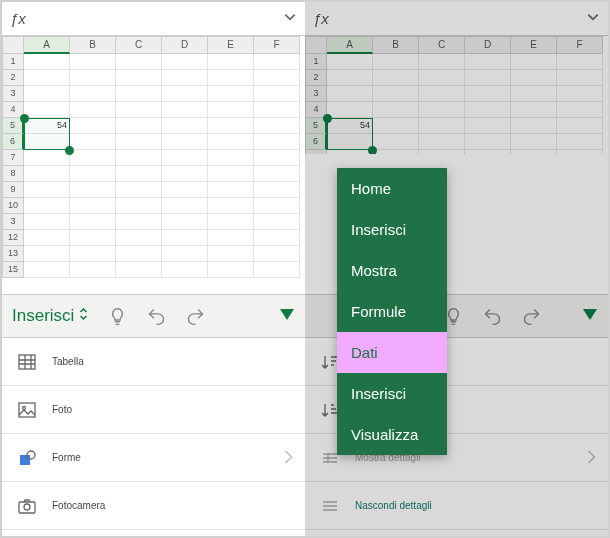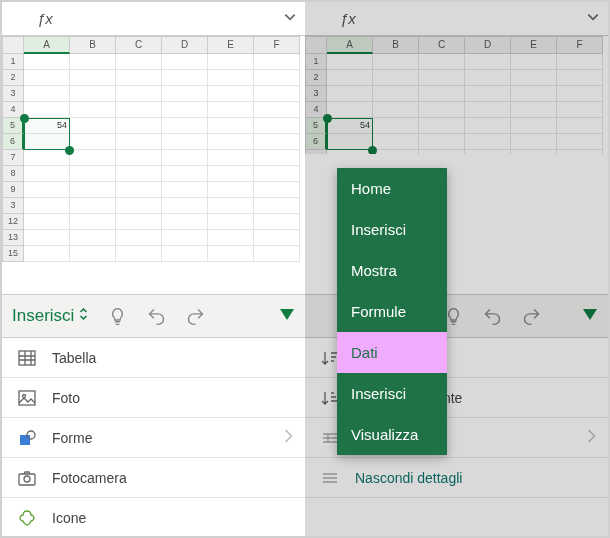--- a/index.html
+++ b/index.html
@@ -3,21 +3,21 @@
 <meta charset="utf-8">
 <style>
   * { box-sizing: border-box; margin: 0; padding: 0; }
   body { font-family: -apple-system, "Segoe UI", Arial, sans-serif; font-size: 13px; color: #333; background: #fff; }
   .wrap { display: flex; width: 610px; height: 538px; border: 2px solid #d0d0d0; }
   .pane { width: 50%; position: relative; display: flex; flex-direction: column; }
   .pane.right::after { content: ""; position: absolute; inset: 0; background: rgba(0,0,0,0.15); pointer-events: none; }
 
   
   .fx-bar { height: 34px; display: flex; align-items: center; border-bottom: 1px solid #ccc; padding: 0 8px; gap: 6px; }
-  .fx-symbol { font-style: italic; color: #555; font-size: 15px; margin-left: 27px; }
+  .fx-symbol { font-style: italic; color: #555; font-size: 15px; }
   .fx-input { flex: 1; height: 22px; border: none; outline: none; background: transparent; }
   .fx-caret svg { width: 14px; height: 14px; }
 
   
   .grid { position: relative; flex: none; height: 258px; overflow: hidden; background: #fff; }
   .col-headers { display: flex; height: 18px; }
   .corner { width: 22px; border: 1px solid #ccc; background: #eee; }
   .ch { width: 46px; border: 1px solid #ccc; border-left: none; background: #eee; font-size: 10px; text-align: center; line-height: 16px; color: #555; }
   .ch.active { background: #e0eee0; border-bottom: 2px solid #107c41; }
   .rows { }
@@ -33,21 +33,21 @@
   .tab-select { color: #107c41; font-size: 17px; display: flex; align-items: center; gap: 4px; }
   .tab-arrows svg { width: 11px; height: 14px; }
   .tool-ico { color: #888; display: flex; }
   .tool-ico svg { width: 21px; height: 21px; stroke: #888; fill: none; stroke-width: 1.6; }
   .spacer { flex: 1; }
   .tri { color: #107c41; }
   .tri svg { fill: #107c41; width: 16px; height: 14px; }
 
   
   .list { flex: 1; background: #fff; overflow: hidden; }
-  .li { height: 40px; display: flex; align-items: center; padding: 0 14px; border-bottom: 1px solid #e5e5e5; gap: 14px; font-size: 14px; color: #444; position: relative; }
+  .li { height: 48px; display: flex; align-items: center; padding: 0 14px; border-bottom: 1px solid #e5e5e5; gap: 14px; font-size: 10px; color: #444; position: relative; }
   .li .ico { width: 22px; height: 22px; display: flex; align-items: center; justify-content: center; }
   .li .ico svg { width: 20px; height: 20px; }
   .chev-right { position: absolute; right: 12px; color: #bbb; }
   .chev-right svg { width: 9px; height: 14px; }
 
   
   .menu { position: absolute; left: 32px; top: 166px; width: 110px; background: #1e7245; z-index: 10; box-shadow: 0 3px 10px rgba(0,0,0,.3); }
   .menu-item { height: 41px; display: flex; align-items: center; padding: 0 14px; color: #fff; font-size: 15px; }
   .menu-item.sel { background: #f0abfc; color: #1e7245; }
 </style>
@@ -151,20 +151,29 @@
           <div class="row">
             <div class="rh">9</div>
             <div class="cell"></div>
             <div class="cell"></div>
             <div class="cell"></div>
             <div class="cell"></div>
             <div class="cell"></div>
             <div class="cell"></div>
           </div>
           <div class="row">
+            <div class="rh">10</div>
+            <div class="cell"></div>
+            <div class="cell"></div>
+            <div class="cell"></div>
+            <div class="cell"></div>
+            <div class="cell"></div>
+            <div class="cell"></div>
+          </div>
+          <div class="row">
             <div class="rh">3</div>
             <div class="cell"></div>
             <div class="cell"></div>
             <div class="cell"></div>
             <div class="cell"></div>
             <div class="cell"></div>
             <div class="cell"></div>
           </div>
           <div class="row">
             <div class="rh">12</div>

